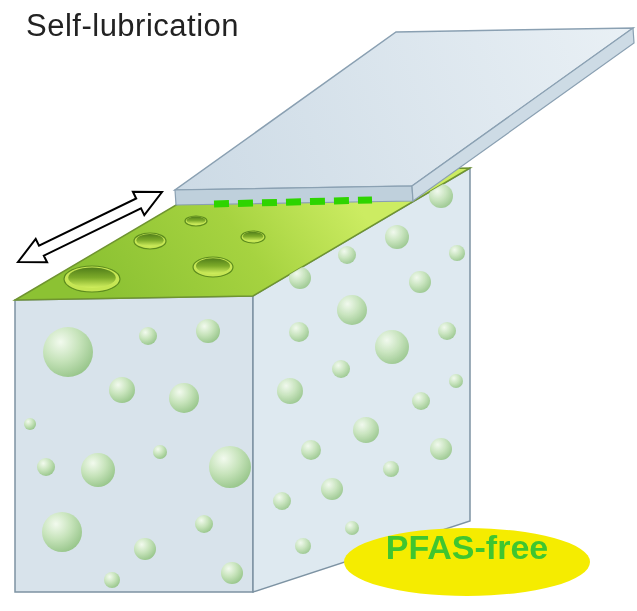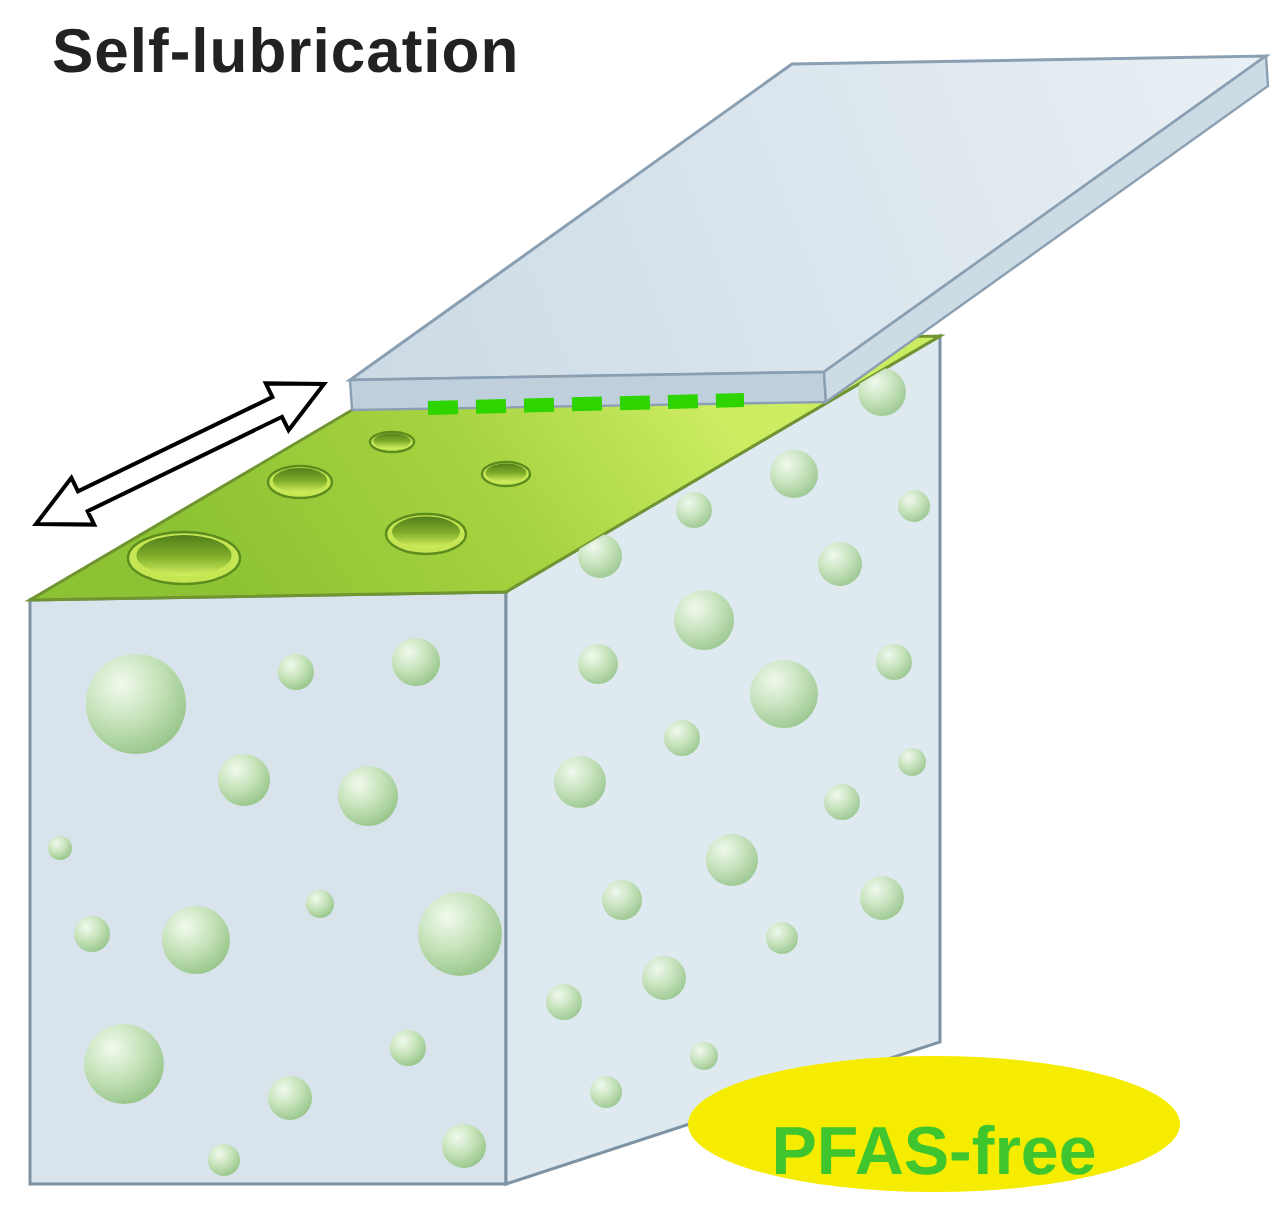--- a/index.html
+++ b/index.html
@@ -8,28 +8,28 @@
     font-family:"Liberation Sans", sans-serif;
     background:#ffffff;
   }
   .stage{
     position:relative;width:637px;height:611px;overflow:hidden;
     background:var(--background,#ffffff);
   }
   .stage svg{position:absolute;left:0;top:0;}
   .title{
     position:absolute;left:26px;top:8px;
-    font-size:31px;font-weight:bold;letter-spacing:.5px;
+    font-size:31px;font-weight:normal;letter-spacing:.5px;
     color:var(--title-color,#222222);
   }
   .badge{
     position:absolute;left:344px;top:528px;width:246px;height:68px;
     background:var(--badge-yellow,#f5ec00);
     border-radius:50%;
-    display:flex;align-items:flex-end;justify-content:center;
+    display:flex;align-items:flex-start;justify-content:center;
   }
   .badge span{
     color:var(--badge-text-green,#3fc62f);
     font-size:34px;font-weight:bold;
   }
 </style>
 </head>
 <body>
 
 <div class="stage">

